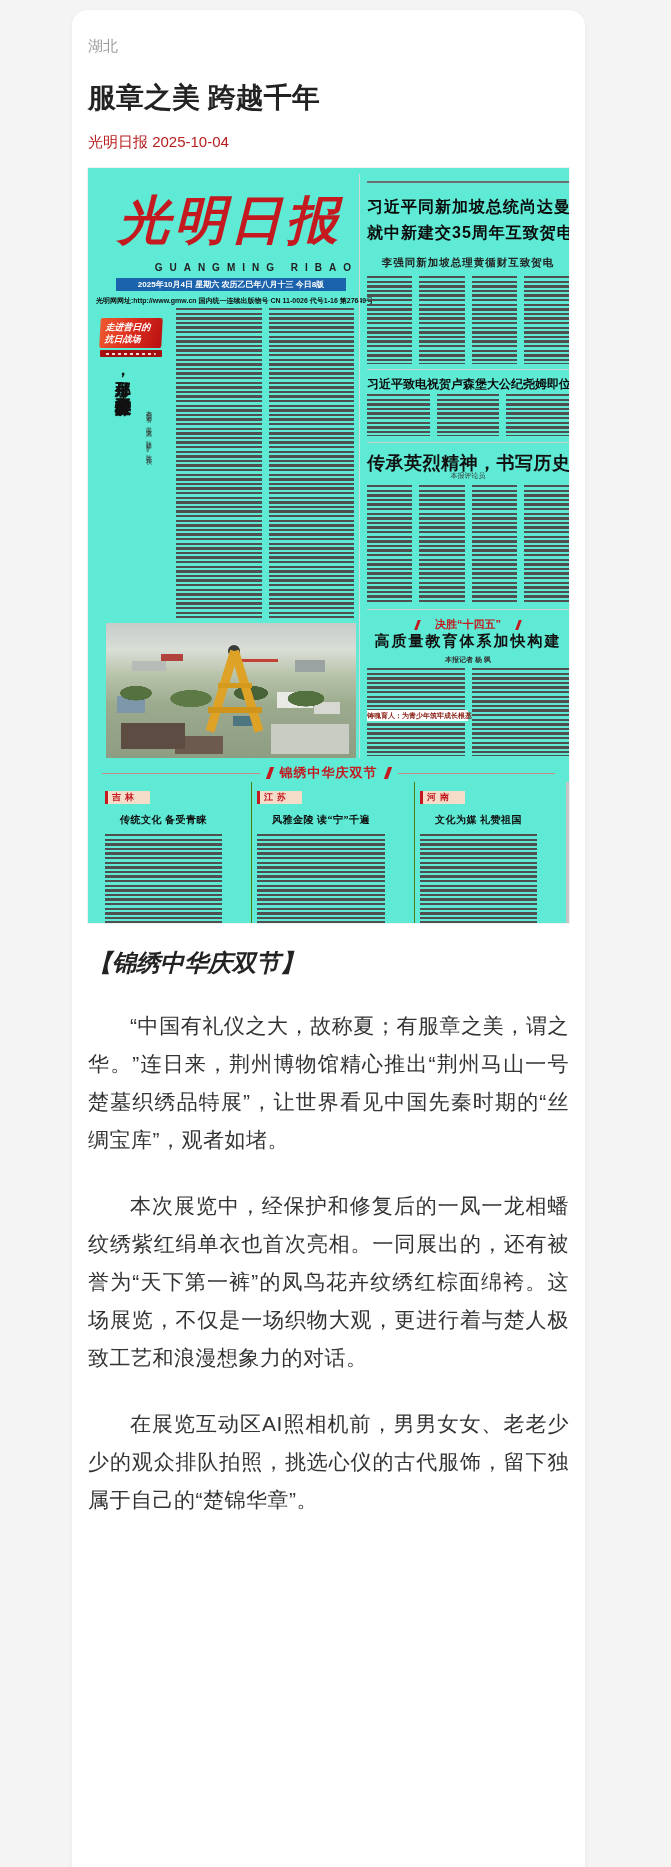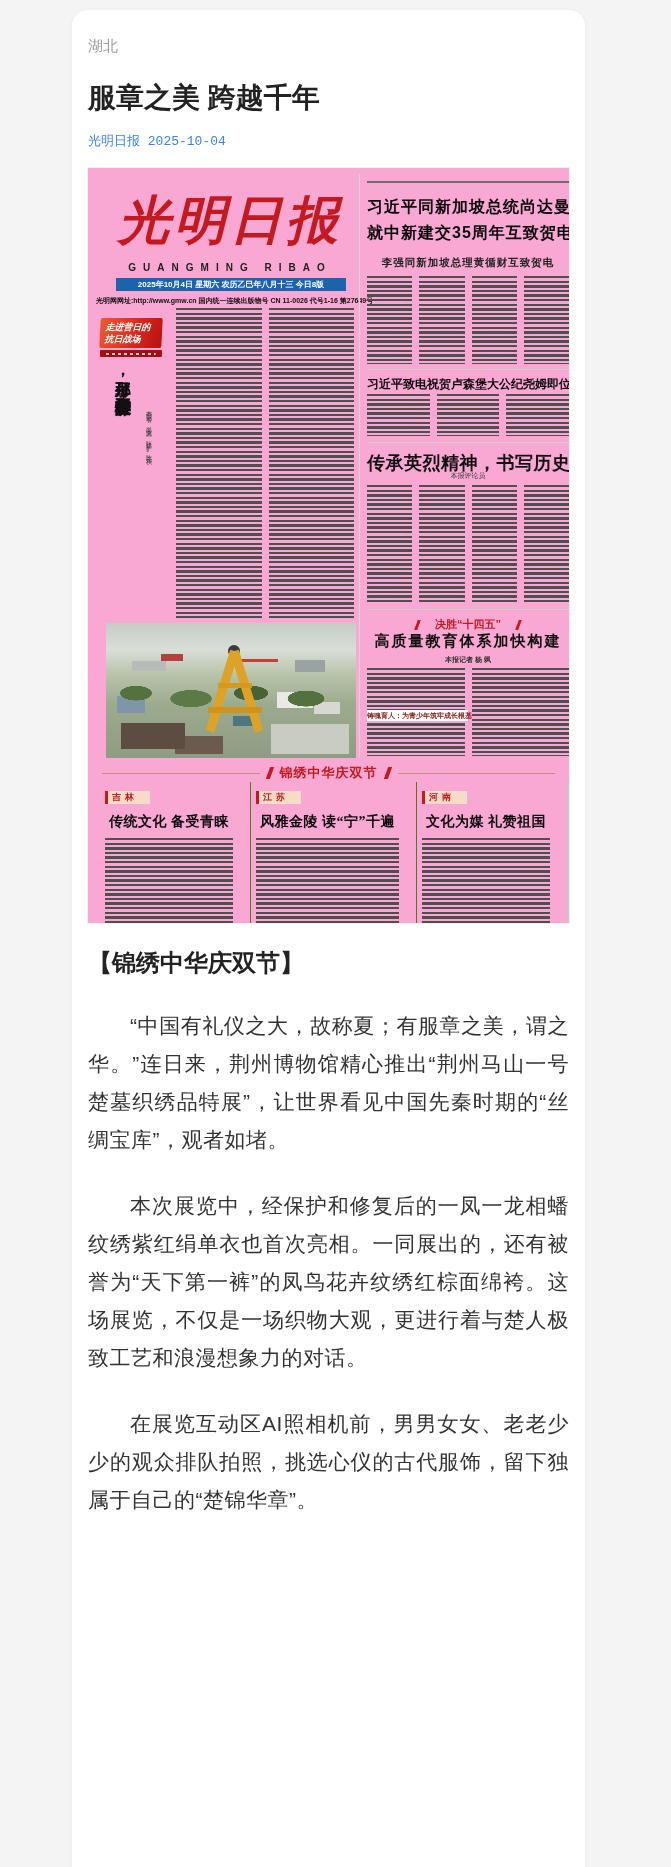--- a/index.html
+++ b/index.html
@@ -10,37 +10,37 @@
     -webkit-font-smoothing:antialiased;
   }
   .card{
     position:absolute;left:72px;top:10px;width:513px;min-height:1880px;
     background:#fff;border-radius:16px;
     box-shadow:0 1px 5px rgba(0,0,0,.05);
     padding:26px 16px 40px 16px;box-sizing:border-box;
   }
   .category{font-size:15px;color:#9b9b9b;line-height:20px;}
   .title{margin-top:24px;font-size:28px;font-weight:bold;color:#222;line-height:36px;}
-  .meta{margin-top:16px;font-size:13px;color:#3b82f6;line-height:20px;font-family:Liberation Mono, monospace;}
+  .meta{margin-top:16px;font-size:15px;color:#b91c1c;line-height:20px;}
   .meta + .meta{margin-top:12px;}
 
   
   .np{
-    position:relative;margin-top:16px;width:481px;height:755px;background:#f9a8d4;
+    position:relative;margin-top:16px;width:481px;height:755px;background:#5eead4;
     box-shadow:0 0 0 1px #f1f1f1;overflow:hidden;
   }
   .np .abs{position:absolute;}
   .masthead{
     left:14px;top:12px;width:256px;text-align:center;
     font-family:"DejaVu Serif","Liberation Serif",serif;
     font-style:italic;font-weight:bold;font-size:52px;line-height:80px;
     color:#c3191f;letter-spacing:4px;white-space:nowrap;
   }
   .masthead-latin{
-    left:14px;top:94px;width:256px;text-align:center;
+    left:14px;top:94px;width:256px;text-align:right;
     font-size:10px;letter-spacing:7px;color:#222;font-weight:bold;white-space:nowrap;
   }
   .datebar{
     left:28px;top:110px;width:230px;height:13px;background:#1b63ad;
     color:#fff;font-size:8px;line-height:13px;text-align:center;white-space:nowrap;font-weight:bold;
   }
   .infoline{
     left:8px;top:128px;width:268px;text-align:center;
     font-size:7px;color:#111;white-space:nowrap;font-weight:bold;
   }
@@ -121,39 +121,39 @@
   .h-by4{top:487px;font-size:7px;color:#333;text-align:center;font-weight:bold;}
   .g4wrap{top:500px;height:88px;}
   .subhead4{
     position:absolute;left:0;top:42px;width:50%;background:#fff;
     color:#8a1f14;font-weight:bold;font-size:7px;text-align:center;
     line-height:11px;white-space:nowrap;
   }
   .np-divider{left:14px;top:596px;width:453px;display:flex;align-items:center;gap:8px;}
   .np-divider .line{flex:1;height:1px;background:#c98a80;}
   .np-divider .t{color:#c3191f;font-weight:bold;font-size:13px;letter-spacing:1px;white-space:nowrap;}
-  .regions{left:12px;top:614px;width:469px;display:flex;gap:12px;}
+  .regions{left:12px;top:614px;width:469px;display:flex;gap:24px;}
   .rcol{flex:1;padding:4px 5px 0 5px;box-sizing:border-box;}
   .rcol + .rcol{border-left:1px solid #4d7c0f;}
   .rcol.hl{background:#c6c6c6;border-left:none;padding-bottom:6px;}
   .rlabel{
     display:inline-block;background:#f5dcc8;color:#c3191f;font-weight:bold;
     font-size:9px;line-height:13px;padding:0 12px 0 4px;border-left:3px solid #c3191f;
     letter-spacing:4px;white-space:nowrap;
   }
   .rhead{
-    margin:9px 4px 7px;font-family:"Liberation Serif","DejaVu Serif",serif;
-    font-weight:bold;font-size:14px;color:#0d0d0d;text-align:center;
+    margin:9px 15px 7px;font-family:"Liberation Serif","DejaVu Serif",serif;
+    font-weight:bold;font-size:10px;color:#0d0d0d;text-align:center;
     letter-spacing:.5px;white-space:nowrap;
   }
   .rgreek{height:92px;}
   .rcol.hl .rgreek{background-image:repeating-linear-gradient(180deg,#3c3c3c 0 2.4px,transparent 2.4px 4.6px);}
 
   
-  .tagline{margin-top:24px;font-size:24px;font-weight:bold;color:#222;line-height:32px;}
+  .tagline{margin-top:24px;font-size:24px;font-weight:bold;color:#222;line-height:32px;font-style:italic;}
   .article p{
     margin:28px 0 0;font-size:21px;line-height:38px;color:#333;
     text-align:justify;text-indent:2em;letter-spacing:.5px;
   }
   .article p .lead{font-weight:bold;}
 </style>
 </head>
 <body>
 
 <div class="card">

